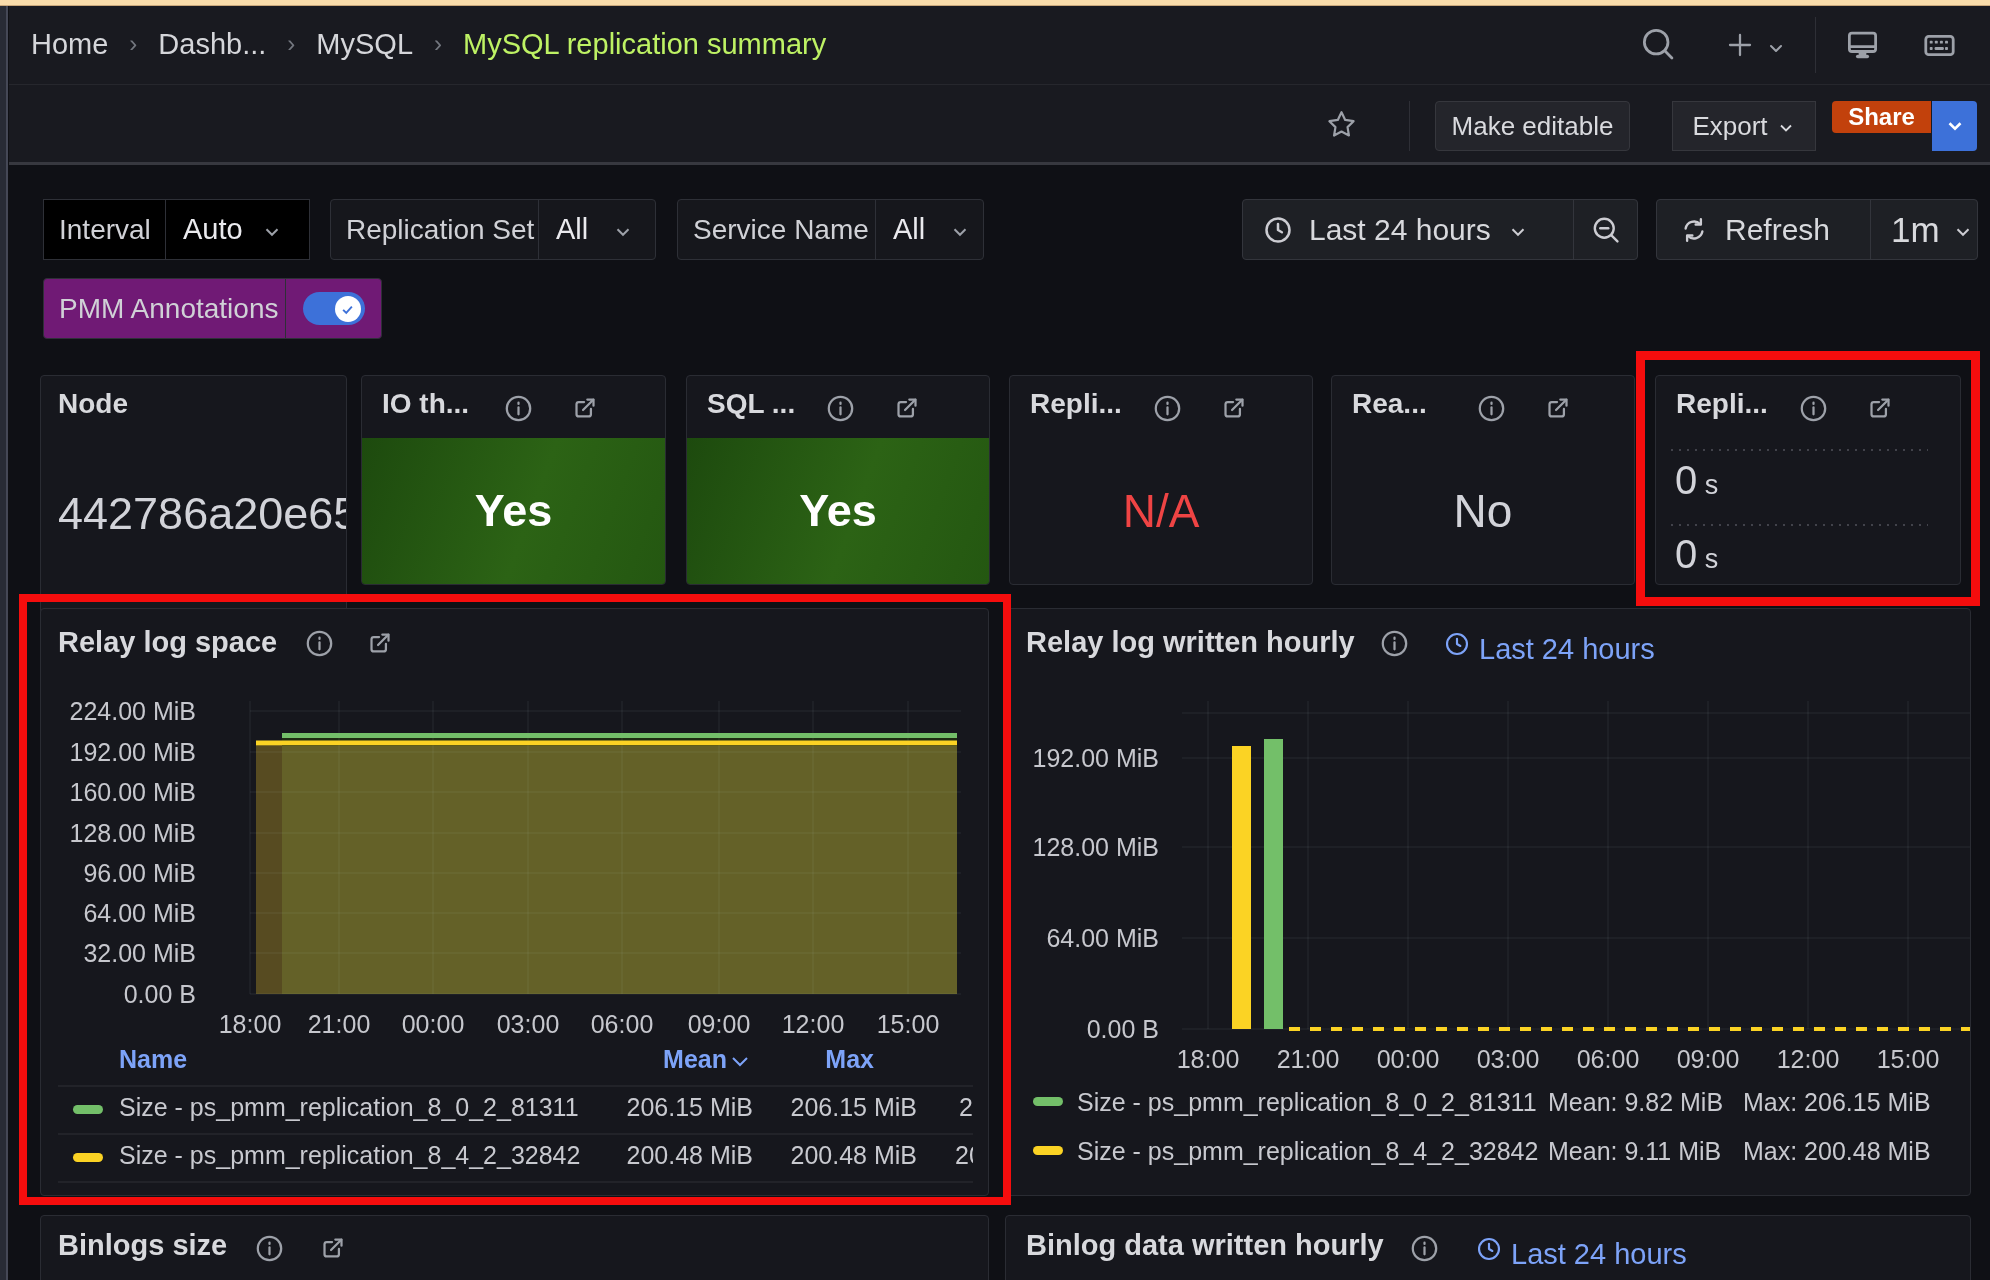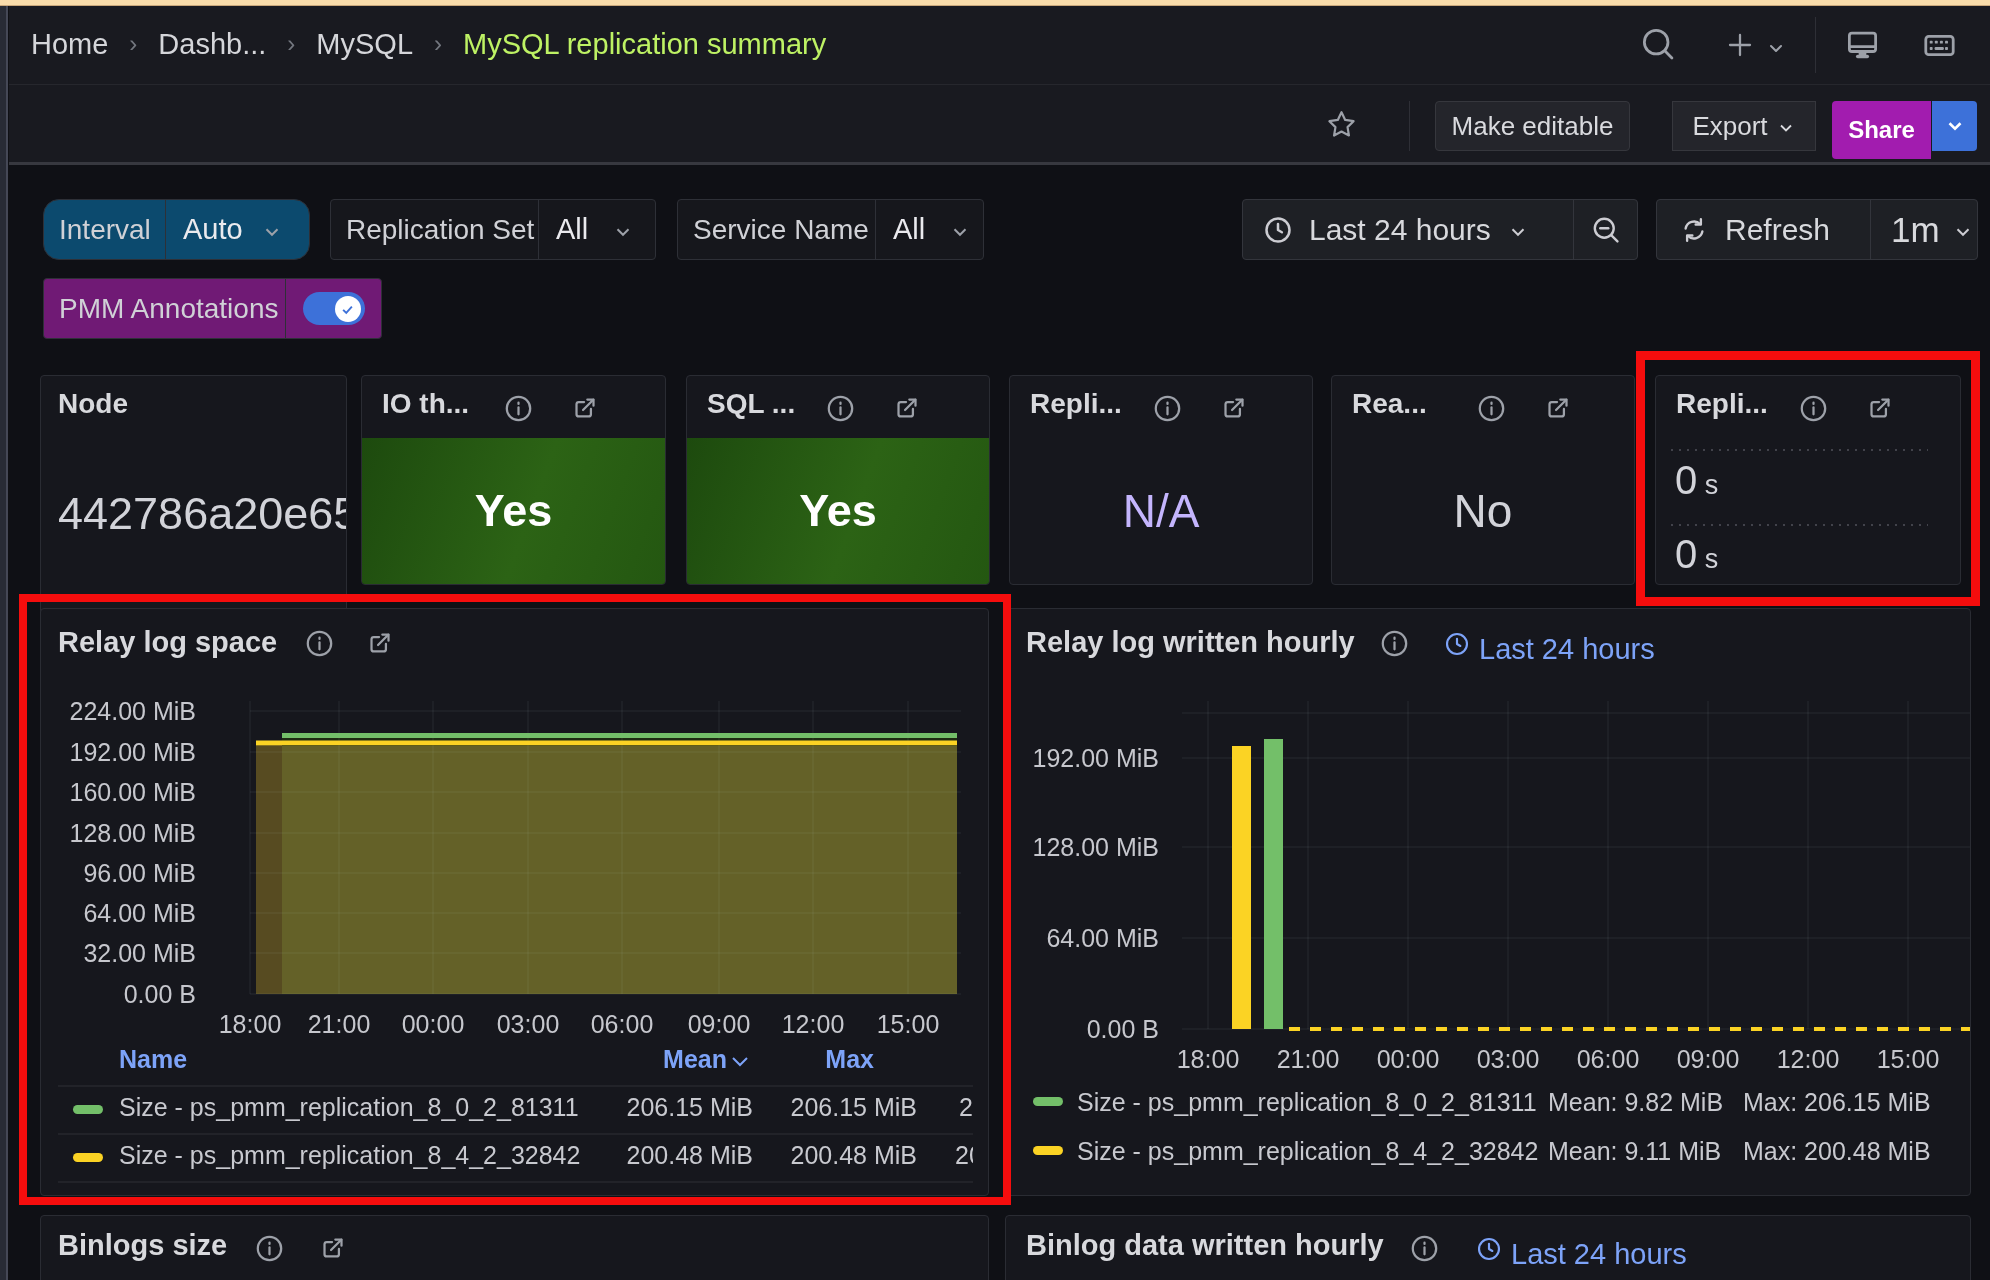--- a/index.html
+++ b/index.html
@@ -94,28 +94,28 @@
 <svg class="abs" style="left:1325px;top:108px;" width="33" height="33" viewBox="0 0 24 24">
     <g class="ico" style="stroke-width:1.6">
       <path d="M12 3.1l2.7 5.6 6.1.9-4.4 4.3 1 6.1-5.4-2.9-5.4 2.9 1-6.1-4.4-4.3 6.1-.9z"></path>
     </g>
   </svg>
 <div class="abs" style="left:1409px;top:101px;width:1px;height:50px;background:#2e2f36;"></div>
 <div class="abs" style="left:1435px;top:101px;width:195px;height:50px;background:#24252b;border:1px solid #36373d;border-radius:4px;color:#d9dade;font-size:26px;display:flex;align-items:center;justify-content:center;">Make editable</div>
 <div class="abs" style="left:1672px;top:101px;width:144px;height:50px;background:#24252b;border:1px solid #36373d;border-radius:0;color:#d9dade;font-size:26px;display:flex;align-items:center;justify-content:center;gap:8px;">Export <svg width="20" height="20" viewBox="0 0 24 24" style="margin-top:3px;">
       <polyline points="6,9 12,15 18,9" style="fill:none;stroke:#d9dade;stroke-width:2.2"></polyline>
     </svg></div>
-<div class="abs" style="left:1832px;top:101px;width:99px;height:58px;background:#a21caf;border-radius:4px 0 0 4px;color:#ffffff;font-size:24px;font-weight:700;display:flex;align-items:center;justify-content:center;">Share</div>
+<div class="abs" style="left:1832px;top:101px;width:99px;height:32px;background:#c2410c;border-radius:4px 0 0 4px;color:#ffffff;font-size:24px;font-weight:700;display:flex;align-items:center;justify-content:center;">Share</div>
 <div class="abs" style="left:1932px;top:101px;width:45px;height:50px;background:#3d71d9;border-radius:0 4px 4px 0;display:flex;align-items:center;justify-content:center;">
     <svg width="22" height="22" viewBox="0 0 24 24">
       <polyline points="6,9 12,15 18,9" style="fill:none;stroke:#fff;stroke-width:2.8"></polyline>
     </svg>
   </div>
 
-<div class="abs" style="left:43px;top:199px;width:267px;height:61px;border:1px solid #2e3037;border-radius:16px;background:#0c4a6e;display:flex;">
+<div class="abs" style="left:43px;top:199px;width:267px;height:61px;border:1px solid #2e3037;border-radius:0;background:#000000;display:flex;">
   <div style="width:122px;border-right:1px solid #2e3037;display:flex;align-items:center;padding-left:15px;color:#d0d1d6;font-size:28px;">Interval</div>
   <div style="flex:1;display:flex;align-items:center;padding-left:17px;color:#eaeaee;font-size:29px;">Auto<svg width="22" height="22" viewBox="0 0 24 24" style="margin-left:18px;margin-top:4px;">
         <polyline points="6,9 12,15 18,9" style="fill:none;stroke:#9da1a9;stroke-width:2.2"></polyline>
       </svg></div>
 </div>
 <div class="abs" style="left:330px;top:199px;width:326px;height:61px;border:1px solid #2e3037;border-radius:4px;background:#16171c;display:flex;">
   <div style="width:208px;border-right:1px solid #2e3037;display:flex;align-items:center;padding-left:15px;color:#d0d1d6;font-size:28px;">Replication Set</div>
   <div style="flex:1;display:flex;align-items:center;padding-left:17px;color:#eaeaee;font-size:29px;">All<svg width="22" height="22" viewBox="0 0 24 24" style="margin-left:24px;margin-top:4px;">
         <polyline points="6,9 12,15 18,9" style="fill:none;stroke:#9da1a9;stroke-width:2.2"></polyline>
       </svg></div>
@@ -203,21 +203,21 @@
 </div>
 
 <div class="panel" style="left:1009px;top:375px;width:304px;height:210px;">
   <div class="ptitle" style="left:20px;top:12px;font-size:28px;">Repli...</div>
   <svg class="abs" style="left:144px;top:19px;" width="27" height="27" viewBox="0 0 24 24">
       <use href="#i-info" class="ico"></use>
     </svg>
   <svg class="abs" style="left:210px;top:19px;" width="27" height="27" viewBox="0 0 24 24">
       <use href="#i-ext" class="ico"></use>
     </svg>
-  <div style="position:absolute;left:0;top:62px;right:0;bottom:0;display:flex;align-items:center;justify-content:center;color:#c4b5fd;font-size:46px;">N/A</div>
+  <div style="position:absolute;left:0;top:62px;right:0;bottom:0;display:flex;align-items:center;justify-content:center;color:#ef4444;font-size:46px;">N/A</div>
 </div>
 
 <div class="panel" style="left:1331px;top:375px;width:304px;height:210px;">
   <div class="ptitle" style="left:20px;top:12px;font-size:28px;">Rea...</div>
   <svg class="abs" style="left:146px;top:19px;" width="27" height="27" viewBox="0 0 24 24">
       <use href="#i-info" class="ico"></use>
     </svg>
   <svg class="abs" style="left:212px;top:19px;" width="27" height="27" viewBox="0 0 24 24">
       <use href="#i-ext" class="ico"></use>
     </svg>

